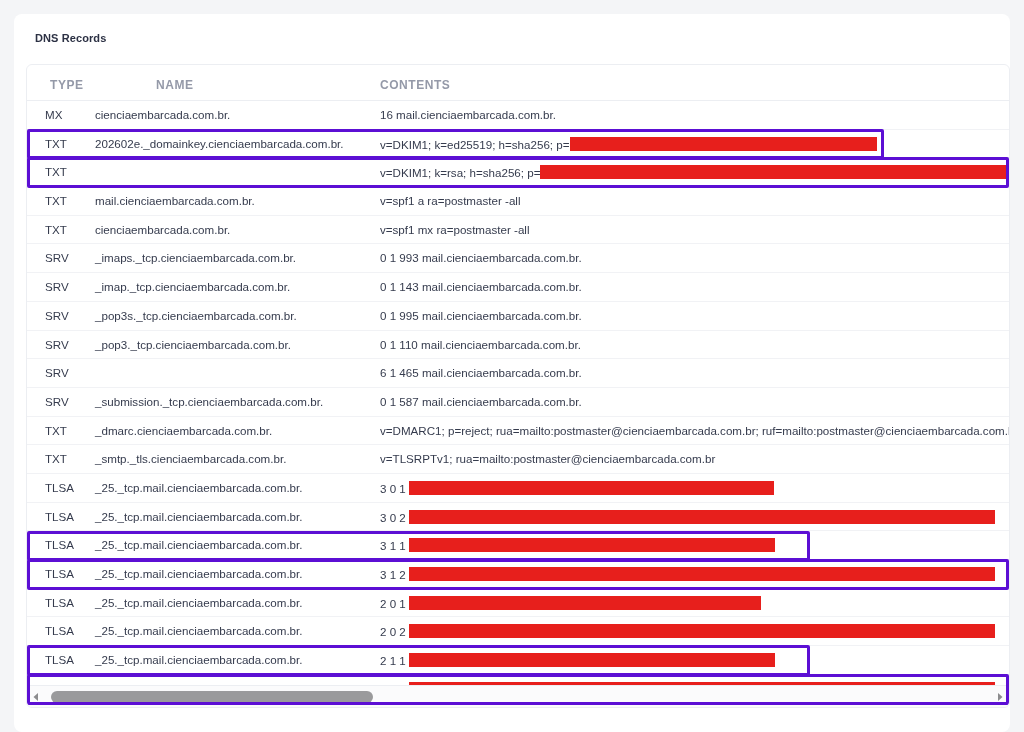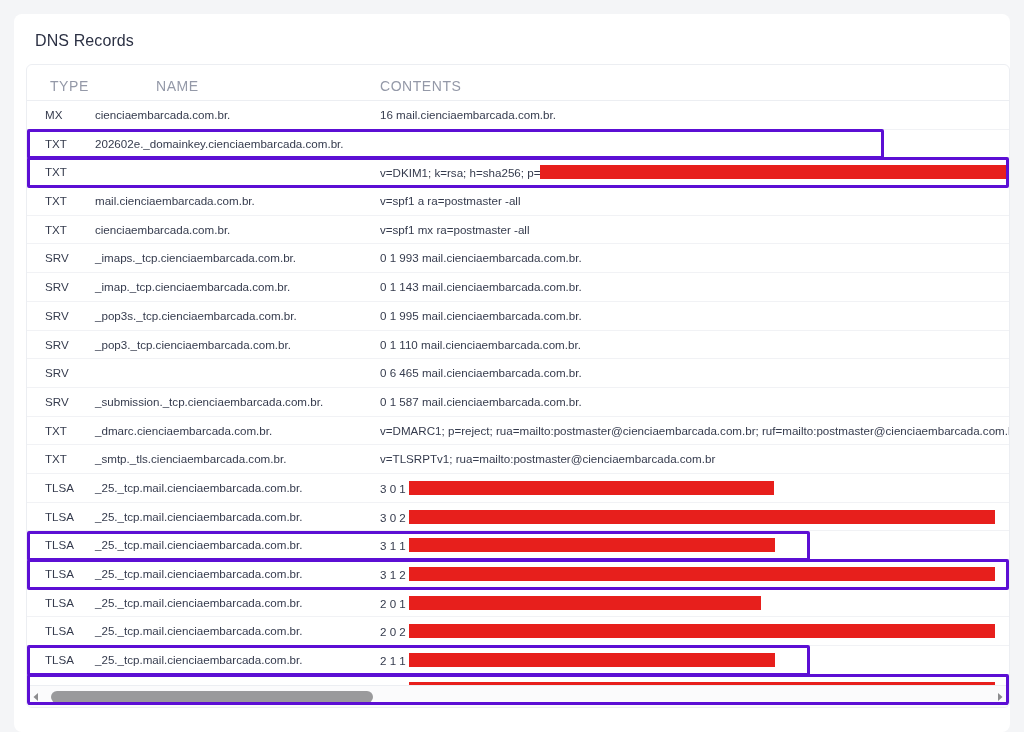--- a/index.html
+++ b/index.html
@@ -14,22 +14,22 @@
     position: absolute;
     left: 14px; top: 14px;
     width: 996px; height: 718px;
     background: #ffffff;
     border-radius: 8px;
     overflow: hidden;
   }
   #card-title {
     position: absolute;
     left: 21px; top: 18px;
-    font-size: 16px;
-    font-weight: normal;
+    font-size: 11px;
+    font-weight: bold;
     color: #2c3144;
     letter-spacing: 0.1px;
   }
   #table-wrap {
     position: absolute;
     left: 12px; top: 50px;
     width: 984px; height: 644px;
     background: #ffffff;
     border: 1px solid #eceef2;
     border-radius: 6px;
@@ -37,24 +37,24 @@
   }
   #table { position: relative; width: 100%; }
   .hdr-row {
     position: relative;
     height: 36px;
     border-bottom: 1px solid #eceef2;
   }
   .hdr-cell {
     position: absolute;
     top: 13px;
-    font-size: 14px;
+    font-size: 12px;
     color: #9499a8;
     letter-spacing: 0.55px;
-    font-weight: normal;
+    font-weight: bold;
     white-space: nowrap;
   }
   .c-type  { left: 23px; }
   .c-name  { left: 84px; margin-left: 45px; }
   .c-cont  { left: 353px; }
 
   .row {
     position: relative;
     height: 28.7px;
     border-bottom: 1px solid #f1f2f5;
@@ -135,20 +135,21 @@
       </div>
       <div id="rows">
           <div class="row">
             <div class="cell type">MX</div>
             <div class="cell name">cienciaembarcada.com.br.</div>
             <div class="cell cont">16 mail.cienciaembarcada.com.br.</div>
           </div>
           <div class="row">
             <div class="cell type">TXT</div>
             <div class="cell name">202602e._domainkey.cienciaembarcada.com.br.</div>
+            <div class="cell cont">v=DKIM1; k=ed25519; h=sha256; p=<span class="redact" style="width: 307px;"></span></div>
           </div>
           <div class="row">
             <div class="cell type">TXT</div>
             <div class="cell cont">v=DKIM1; k=rsa; h=sha256; p=<span class="redact" style="width: 660px;"></span></div>
           </div>
           <div class="row">
             <div class="cell type">TXT</div>
             <div class="cell name">mail.cienciaembarcada.com.br.</div>
             <div class="cell cont">v=spf1 a ra=postmaster -all</div>
           </div>
@@ -172,21 +173,21 @@
             <div class="cell name">_pop3s._tcp.cienciaembarcada.com.br.</div>
             <div class="cell cont">0 1 995 mail.cienciaembarcada.com.br.</div>
           </div>
           <div class="row">
             <div class="cell type">SRV</div>
             <div class="cell name">_pop3._tcp.cienciaembarcada.com.br.</div>
             <div class="cell cont">0 1 110 mail.cienciaembarcada.com.br.</div>
           </div>
           <div class="row">
             <div class="cell type">SRV</div>
-            <div class="cell cont">0 6 465 mail.cienciaembarcada.com.br.</div>
+            <div class="cell cont">6 1 465 mail.cienciaembarcada.com.br.</div>
           </div>
           <div class="row">
             <div class="cell type">SRV</div>
             <div class="cell name">_submission._tcp.cienciaembarcada.com.br.</div>
             <div class="cell cont">0 1 587 mail.cienciaembarcada.com.br.</div>
           </div>
           <div class="row">
             <div class="cell type">TXT</div>
             <div class="cell name">_dmarc.cienciaembarcada.com.br.</div>
             <div class="cell cont">v=DMARC1; p=reject; rua=mailto:postmaster@cienciaembarcada.com.br; ruf=mailto:postmaster@cienciaembarcada.com.br</div>

